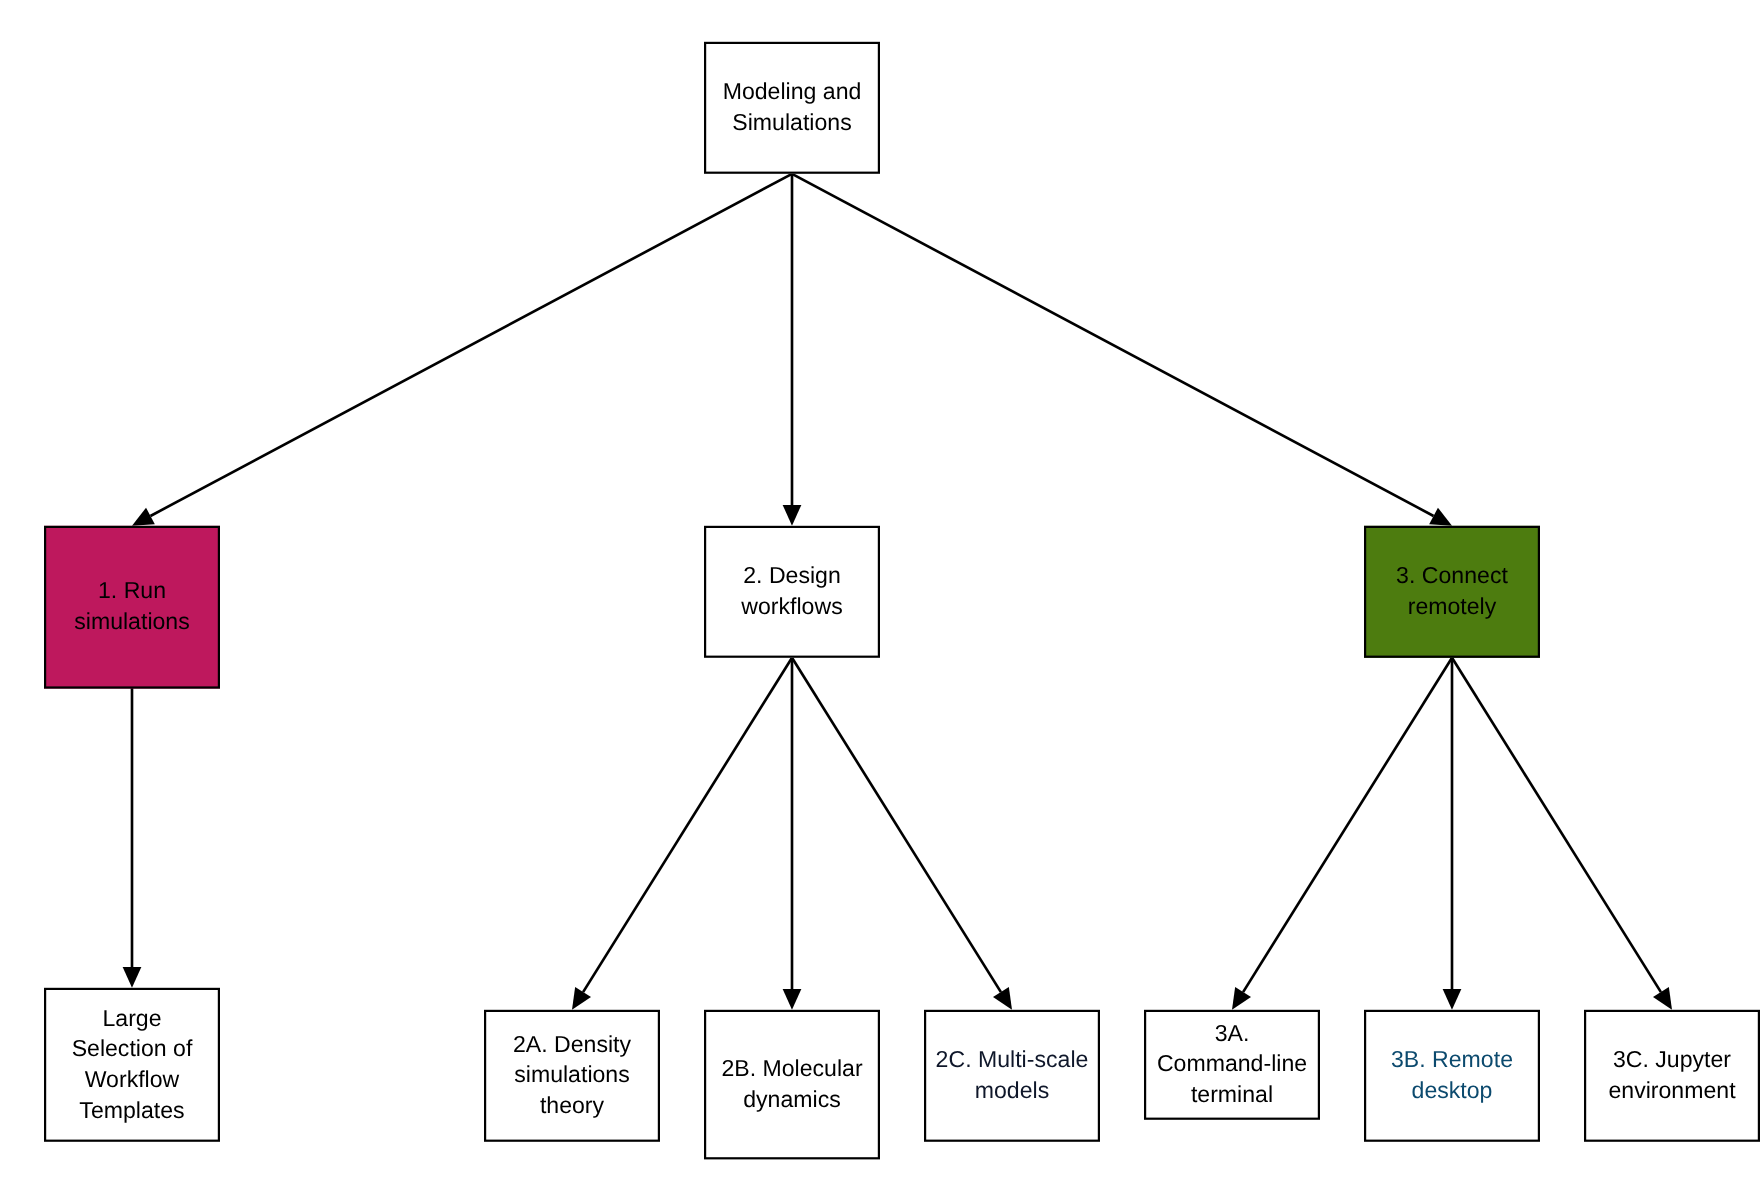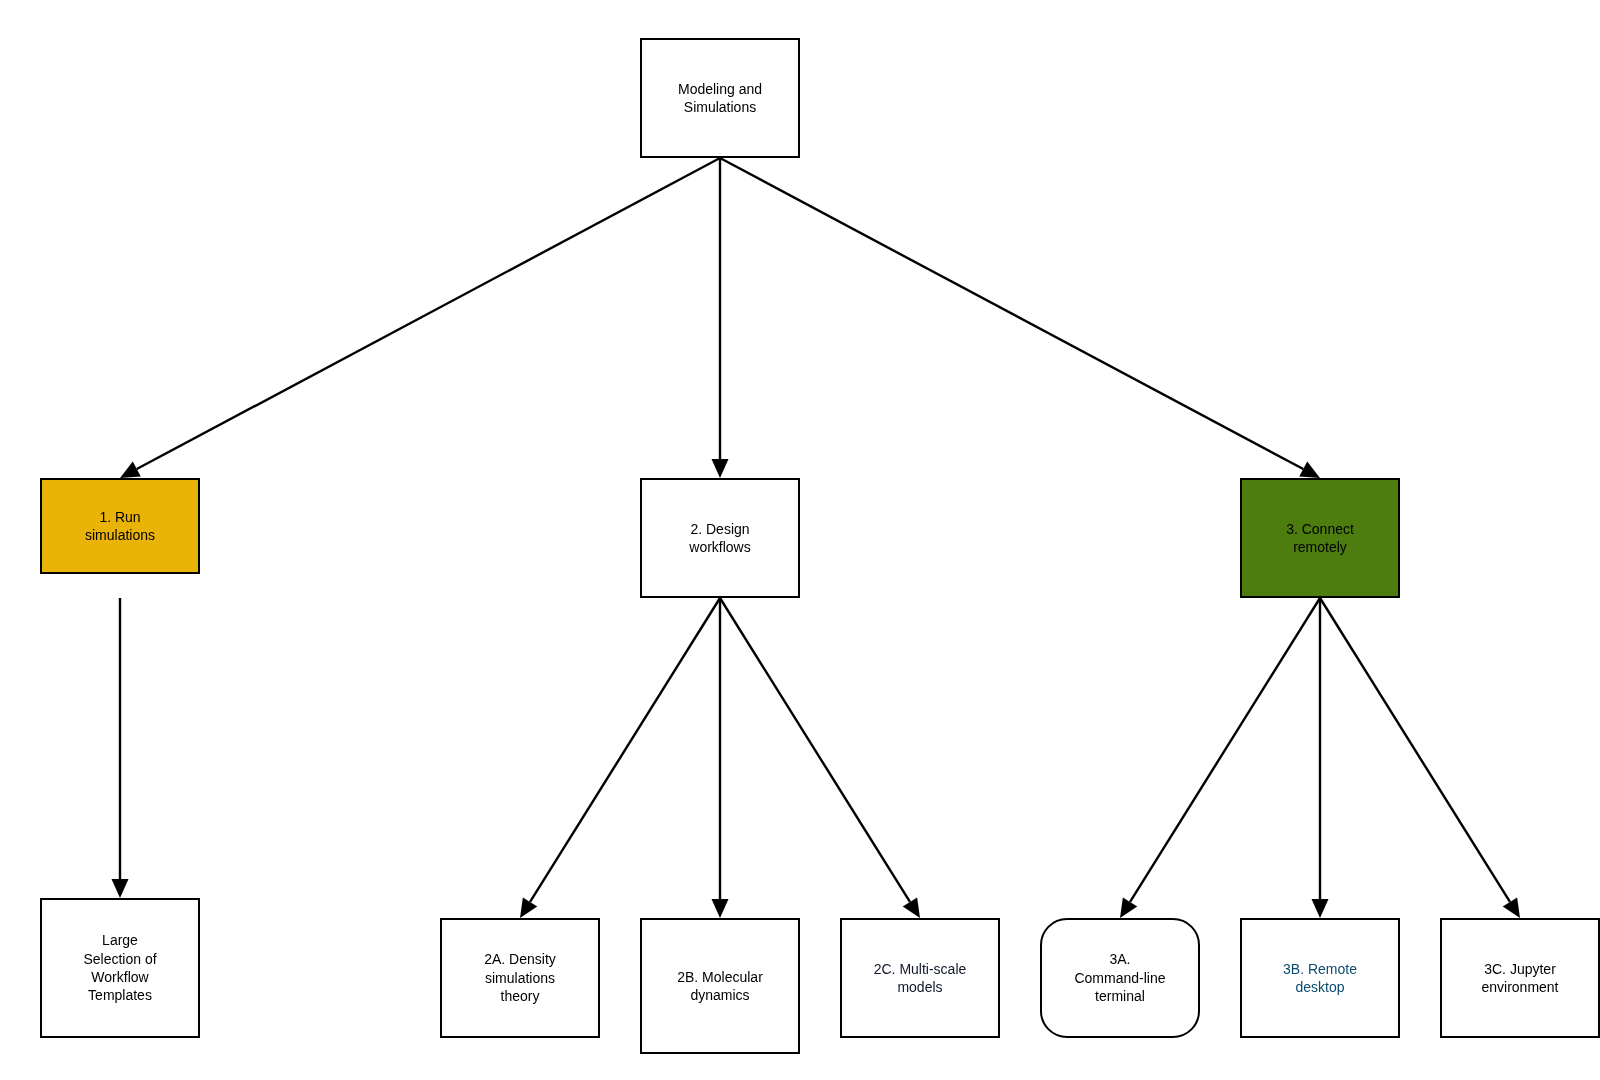--- a/index.html
+++ b/index.html
@@ -29,21 +29,21 @@
   .node {
     position: absolute;
     box-sizing: border-box;
     border: 2px solid #000000;
     background: #ffffff;
     display: flex;
     align-items: center;
     justify-content: center;
     text-align: center;
     color: #000000;
-    font-size: 14px;
+    font-size: 21px;
     line-height: 1.32;
     font-family: "Liberation Sans", sans-serif;
     z-index: 2;
   }
   .node-label {
     display: block;
     width: 100%;
     padding: 0 6px;
     box-sizing: border-box;
     white-space: pre-line;
@@ -75,21 +75,21 @@
       <polygon points="1320,918 1311.5,899 1328.5,899" fill="#000000"></polygon>
       <line x1="1320" y1="598" x2="1509.9300201399396" y2="901.8880322239033" stroke="#000000" stroke-width="2.4"></line>
       <polygon points="1520,918 1502.7220345558965,906.3930232139304 1517.1380057239828,897.3830412338763" fill="#000000"></polygon>
     </svg>
 
   <div class="node" style="left: 640px; top: 38px; width: 160px; height: 120px; border-color: rgb(0, 0, 0); background: rgb(255, 255, 255); color: rgb(0, 0, 0);">
     <span class="node-label">Modeling and
 Simulations</span>
   </div>
 
-  <div class="node" style="left: 40px; top: 478px; width: 160px; height: 96px; border-color: rgb(0, 0, 0); background: #eab308; color: rgb(0, 0, 0);">
+  <div class="node" style="left: 40px; top: 478px; width: 160px; height: 148px; border-color: rgb(0, 0, 0); background: #be185d; color: rgb(0, 0, 0);">
     <span class="node-label">1. Run
 simulations</span>
   </div>
 
   <div class="node" style="left: 640px; top: 478px; width: 160px; height: 120px; border-color: rgb(0, 0, 0); background: rgb(255, 255, 255); color: rgb(0, 0, 0);">
     <span class="node-label">2. Design
 workflows</span>
   </div>
 
   <div class="node" style="left: 1240px; top: 478px; width: 160px; height: 120px; border-color: rgb(0, 0, 0); background: #4d7c0f; color: rgb(0, 0, 0);">
@@ -113,21 +113,21 @@
   <div class="node" style="left: 640px; top: 918px; width: 160px; height: 136px; border-color: rgb(0, 0, 0); background: rgb(255, 255, 255); color: rgb(0, 0, 0);">
     <span class="node-label">2B. Molecular
 dynamics</span>
   </div>
 
   <div class="node" style="left: 840px; top: 918px; width: 160px; height: 120px; border-color: rgb(0, 0, 0); background: rgb(255, 255, 255); color: #0f172a;">
     <span class="node-label">2C. Multi-scale
 models</span>
   </div>
 
-  <div class="node" style="left: 1040px; top: 918px; width: 160px; height: 120px; border-color: rgb(0, 0, 0); background: rgb(255, 255, 255); color: rgb(0, 0, 0); border-radius: 27px;">
+  <div class="node" style="left: 1040px; top: 918px; width: 160px; height: 100px; border-color: rgb(0, 0, 0); background: rgb(255, 255, 255); color: rgb(0, 0, 0);">
     <span class="node-label">3A.
 Command-line
 terminal</span>
   </div>
 
   <div class="node" style="left: 1240px; top: 918px; width: 160px; height: 120px; border-color: rgb(0, 0, 0); background: rgb(255, 255, 255); color: #0c4a6e;">
     <span class="node-label">3B. Remote
 desktop</span>
   </div>
 

